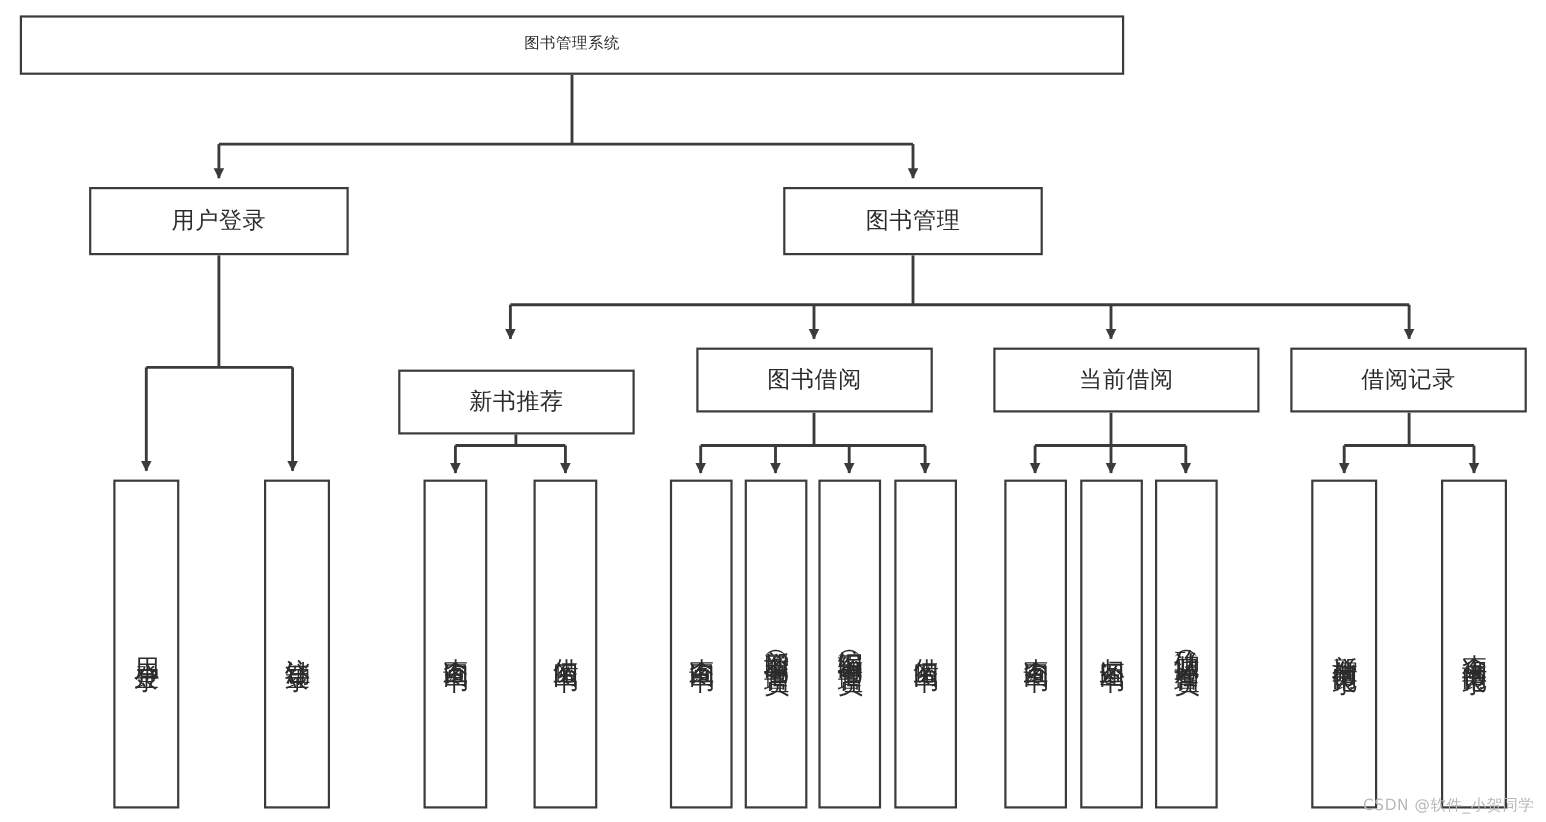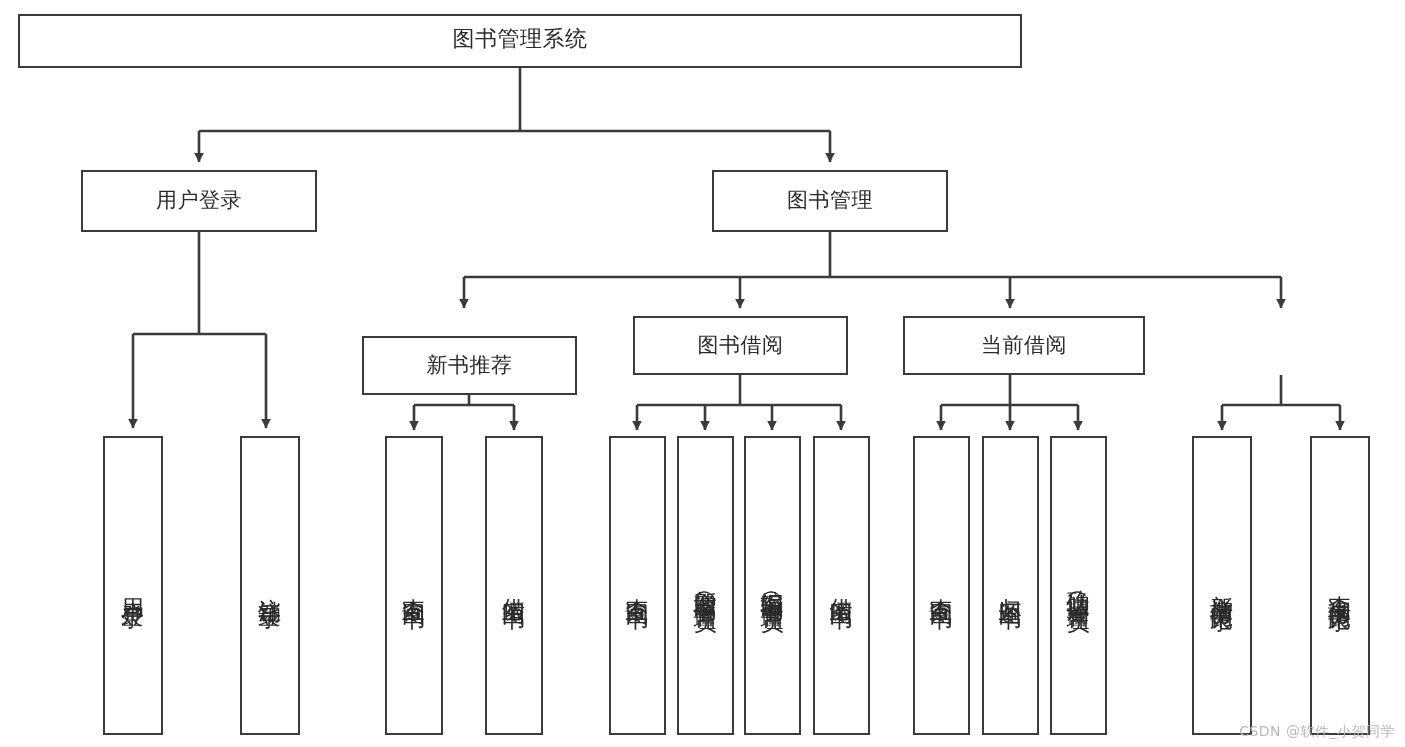--- a/index.html
+++ b/index.html
@@ -30,21 +30,21 @@
     line-height:1.14;
     white-space:nowrap;
   }
 
   
   .h-node .lbl{
     writing-mode:horizontal-tb;
     font-size:21px;
     letter-spacing:0.5px;
   }
-  .root .lbl{font-size:22px;font-family:Liberation Mono, monospace;}
+  .root .lbl{font-size:14px;}
 
   
   .v-node{
     align-items:center;
     justify-content:center;
   }
   .v-node .lbl{
     writing-mode:vertical-rl;
     text-orientation:upright;
     font-size:23px;
@@ -136,20 +136,23 @@
   </div>
 
   <div class="node h-node" style="left:633px;top:316px;width:215px;height:59px;">
     <span class="lbl">图书借阅</span>
   </div>
 
   <div class="node h-node" style="left:903px;top:316px;width:242px;height:59px;">
     <span class="lbl">当前借阅</span>
   </div>
 
+  <div class="node h-node" style="left:1173px;top:316px;width:215px;height:59px;">
+    <span class="lbl">借阅记录</span>
+  </div>
 
   <div class="node v-node" style="left:103px;top:436px;width:60px;height:299px;">
     <span class="lbl">用户登录</span>
   </div>
 
   <div class="node v-node" style="left:240px;top:436px;width:60px;height:299px;">
     <span class="lbl">注销登录</span>
   </div>
 
   <div class="node v-node" style="left:385px;top:436px;width:58px;height:299px;">

